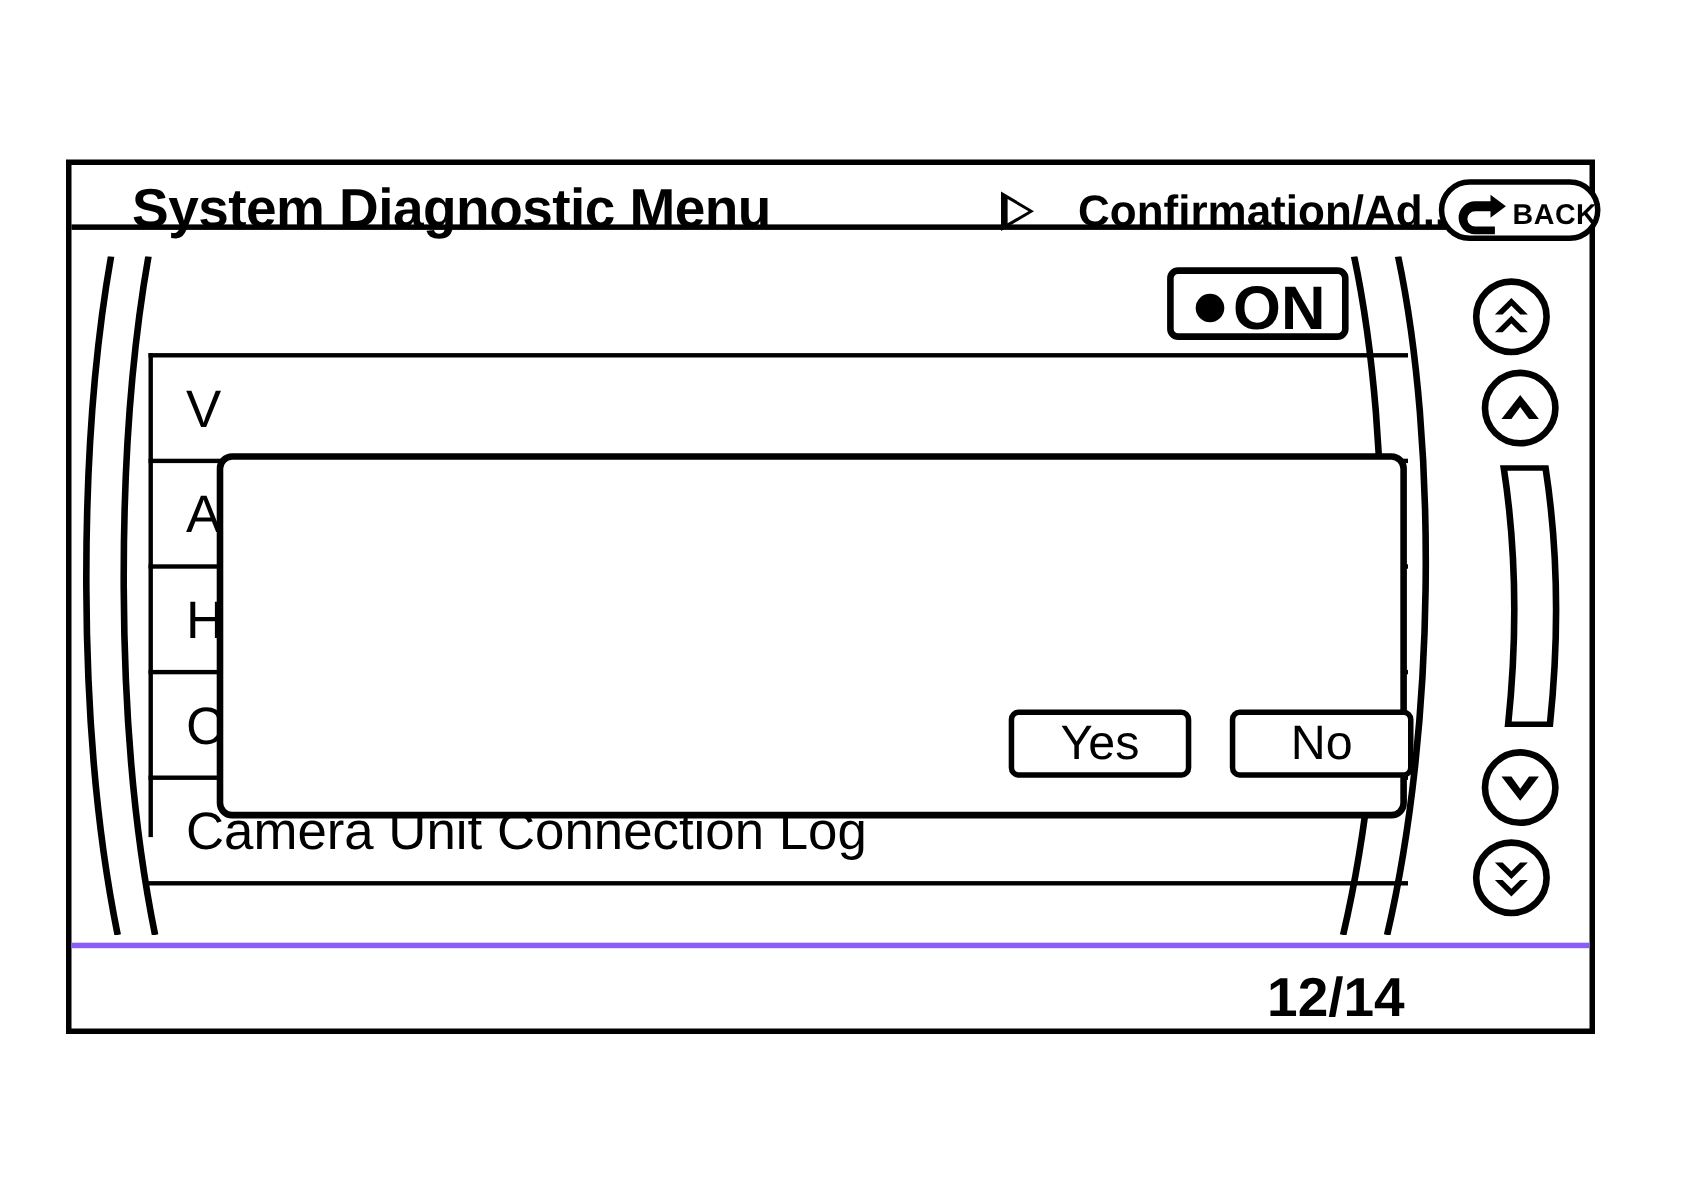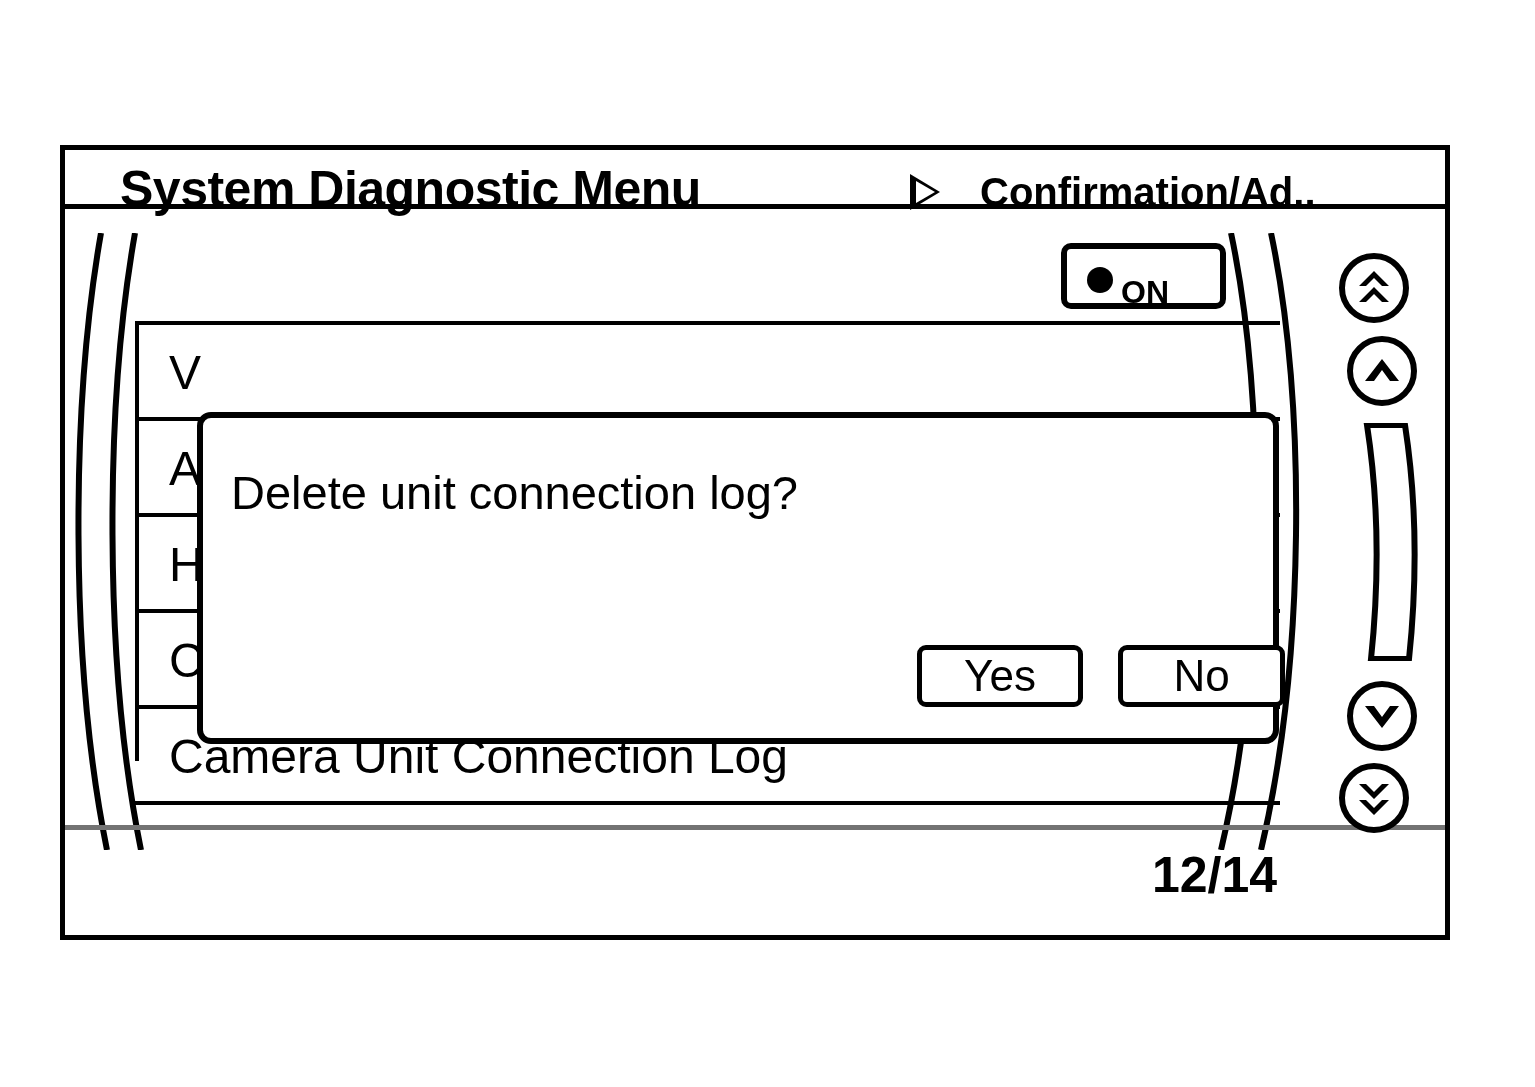--- a/index.html
+++ b/index.html
@@ -34,21 +34,21 @@
 
   
   .swoosh{position:absolute;top:0;width:240px;height:617px;pointer-events:none;}
   .swoosh.left{left:0;}
   .swoosh.right{right:0;}
 
   
   .onbadge{position:absolute;left:996px;top:10px;width:165px;height:66px;
            border:6px solid #000;border-radius:10px;box-sizing:border-box;background:#fff;}
   .ondot{position:absolute;left:20px;top:18px;width:26px;height:26px;border-radius:50%;background:#000;}
-  .ontxt{position:absolute;left:54px;top:16px;font-size:32px;font-weight:bold;line-height:54px;}
+  .ontxt{position:absolute;left:54px;top:4px;font-size:56px;font-weight:bold;line-height:54px;}
 
   
   .list{position:absolute;left:70px;top:0;width:1145px;height:617px;}
   .lrow{position:absolute;left:0;width:100%;box-sizing:border-box;
         border-top:4px solid #000;}
   .lrow .lbl{position:absolute;left:34px;font-size:48px;line-height:96px;white-space:nowrap;}
   .lsep{position:absolute;left:0;width:1145px;height:4px;background:#000;}
   .listedge{position:absolute;left:0;top:88px;width:4px;height:440px;background:#000;}
 
   
@@ -66,39 +66,47 @@
   .ctl{position:absolute;border:6px solid #000;border-radius:50%;box-sizing:border-box;
        width:70px;height:70px;background:#fff;z-index:3;}
   .ctl svg{position:absolute;left:50%;top:50%;transform:translate(-50%,-50%);}
   .c1{left:1274px;top:20px;}
   .c2{left:1282px;top:103px;}
   .c3{left:1282px;top:448px;}
   .c4{left:1274px;top:530px;}
   .scrollthumb{position:absolute;left:1294px;top:190px;width:66px;height:238px;z-index:3;}
 
   
-  .footer{position:absolute;left:0;bottom:0;width:100%;height:110px;
-          border-top:5px solid #737373;box-sizing:border-box;}
+  .footer{position:absolute;left:0;bottom:0;width:100%;height:78px;
+          border-top:5px solid #8b5cf6;box-sizing:border-box;}
   .pagenum{position:absolute;right:168px;top:16px;font-size:50px;font-weight:bold;line-height:58px;}
 </style>
 </head>
 <body>
 
 <div id="stage">
 
   <div class="frame">
 
     <div class="header">
       <div class="title">System Diagnostic Menu</div>
 
       <span class="tri"></span>
       <span class="tri-in"></span>
 
       <div class="crumb" style="left:915px;">Confirmation/Ad..</div>
 
+      <div class="backbtn">
+        <span class="backicon">
+          <svg width="46" height="38" viewBox="0 0 46 38">
+            <path d="M30 7 L30 1 L44 11.5 L30 22 L30 16 L16 16 A7 7 0 0 0 16 30 L34 30 L34 37 L16 37 A14 14 0 0 1 16 7 Z" fill="#000"></path>
+          </svg>
+        </span>
+        <span class="backtxt">BACK</span>
+      </div>
     </div>
 
     <div class="body">
 
       <svg class="swoosh left" viewBox="0 0 240 617" preserveAspectRatio="none">
         <path d="M36 0 C6 170 4 430 42 617" stroke="#000" stroke-width="6" fill="none"></path>
         <path d="M70 0 C40 170 38 430 76 617" stroke="#000" stroke-width="6" fill="none"></path>
       </svg>
 
       <svg class="swoosh right" viewBox="0 0 240 617" preserveAspectRatio="none">
@@ -126,21 +134,20 @@
         <div class="lrow" style="top:376px;height:96px;">
           <span class="lbl">Camera Cont.</span>
         </div>
         <div class="lrow" style="top:472px;height:96px;">
           <span class="lbl">Camera Unit Connection Log</span>
         </div>
         <div class="lsep" style="top:568px;"></div>
       </div>
 
       <div class="dialog">
-        <div class="dlgtext">Delete unit connection log?</div>
         <div class="dlgbtn btn-yes">
           <span>Yes</span>
         </div>
         <div class="dlgbtn btn-no">
           <span>No</span>
         </div>
       </div>
 
       <div class="ctl c1">
         <span>

